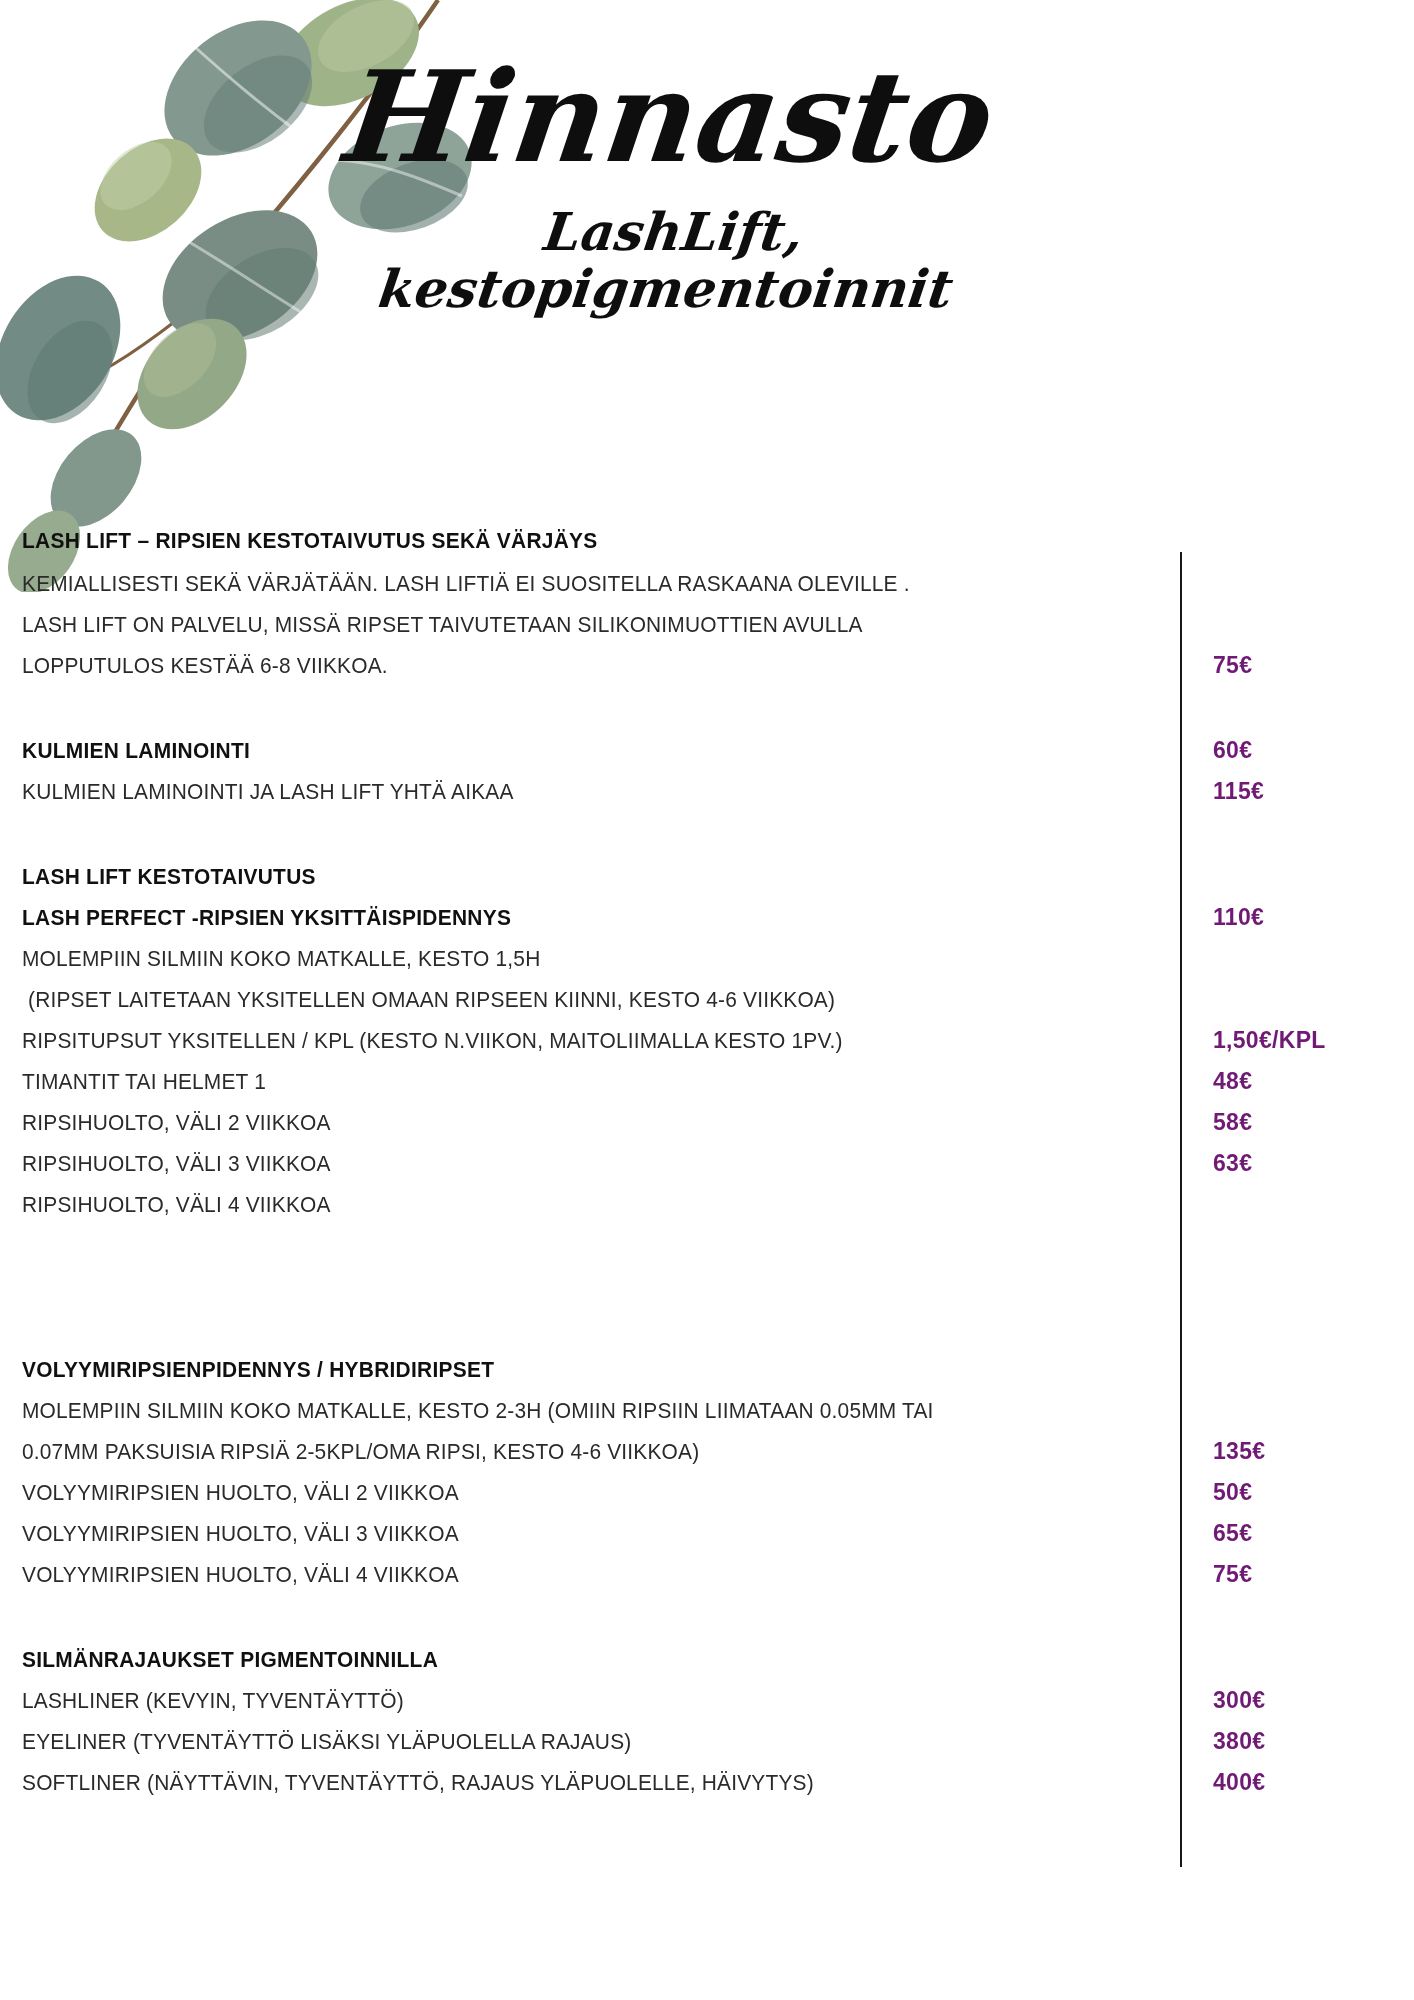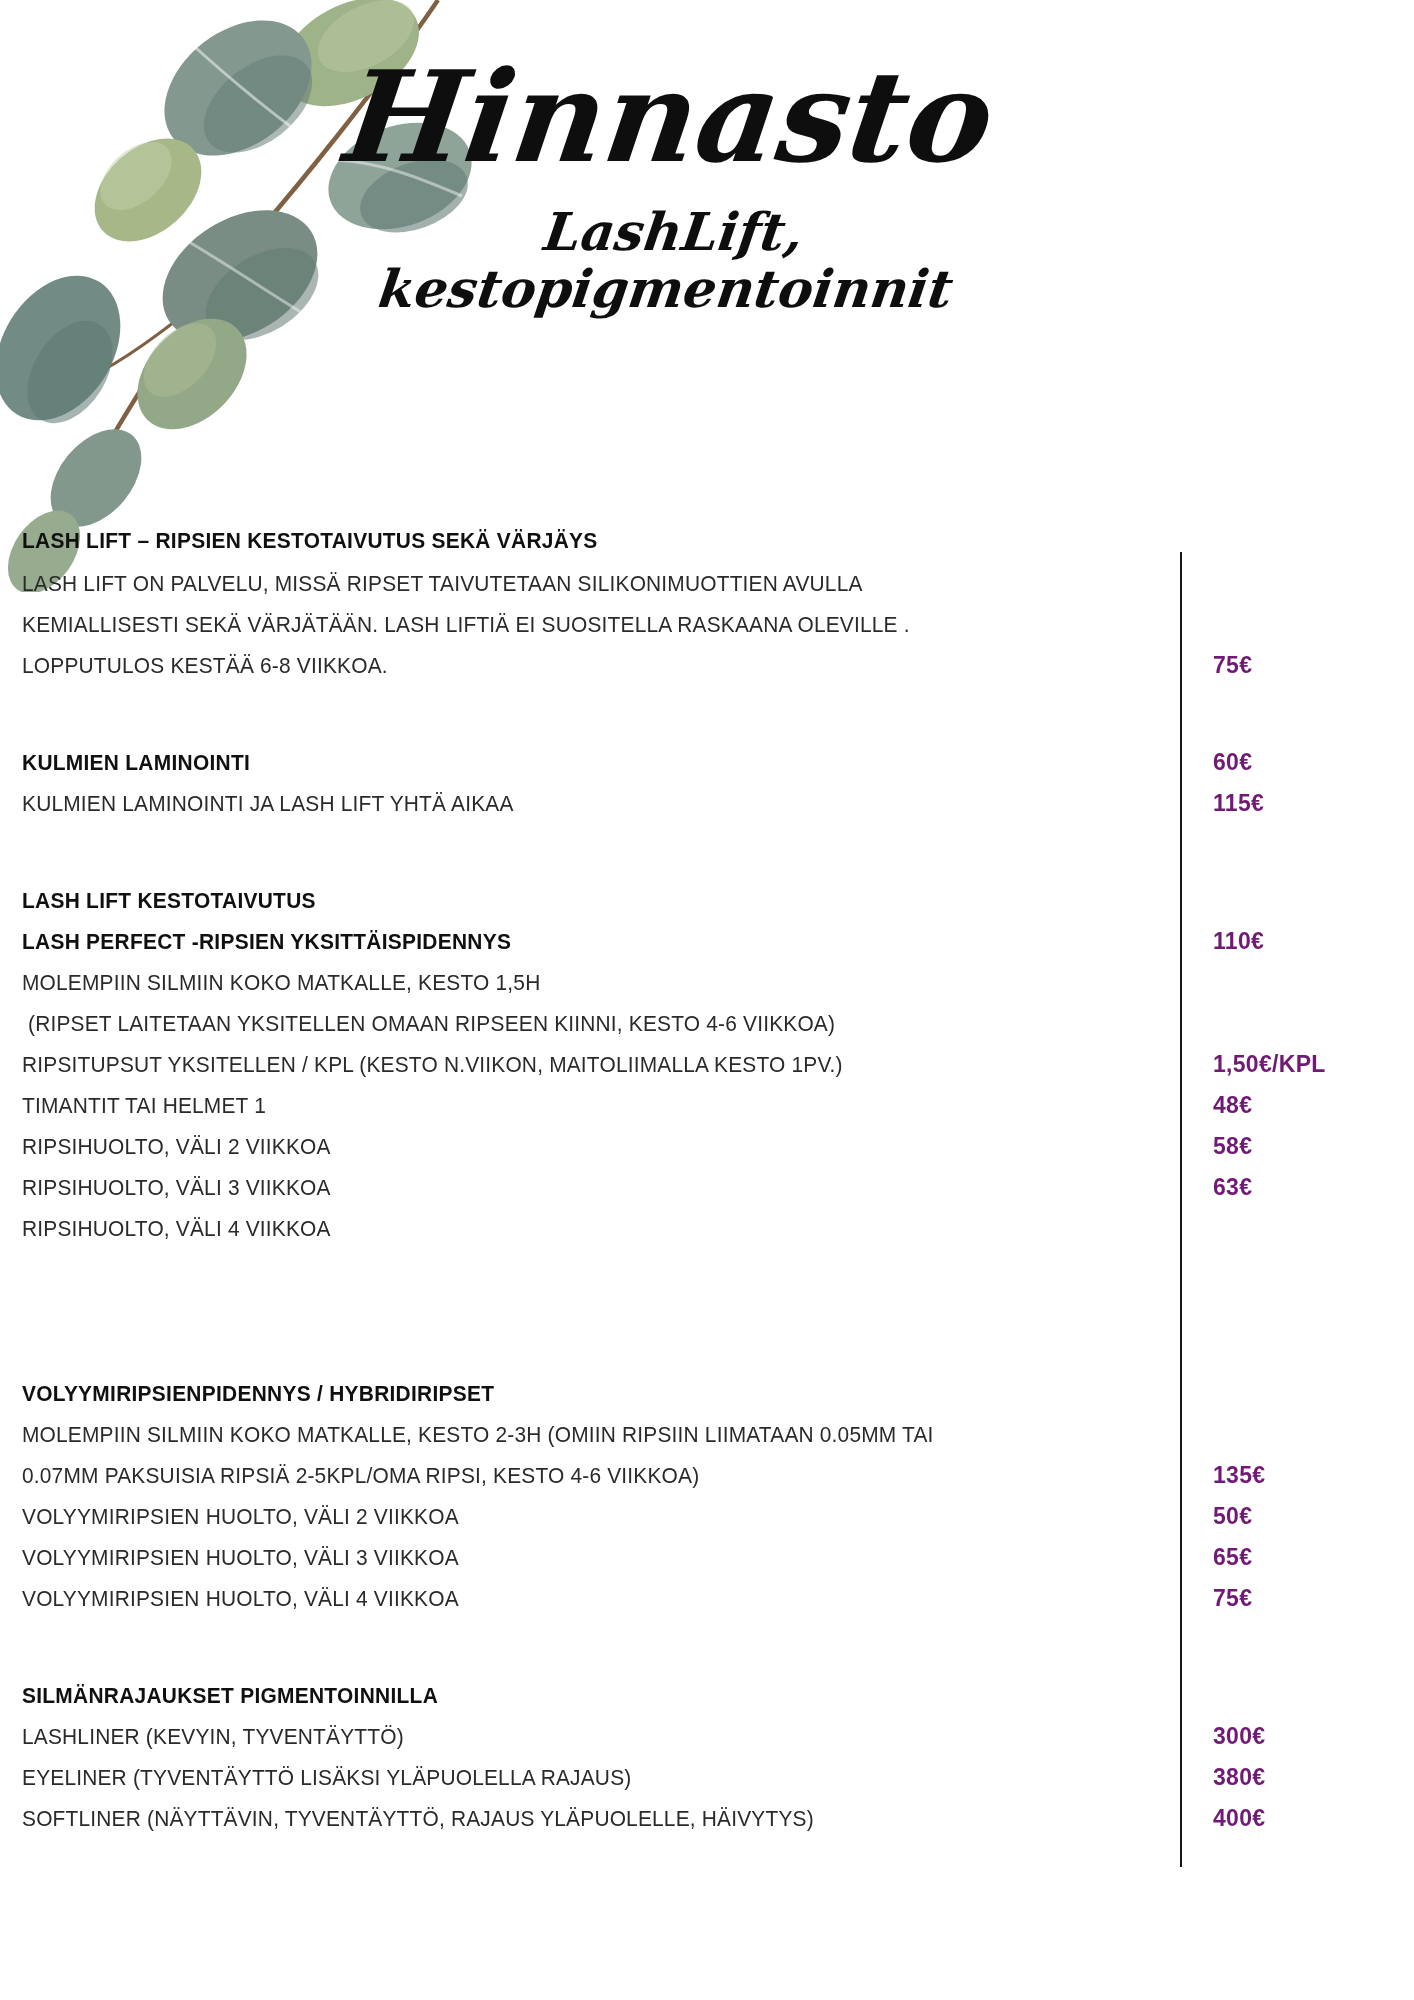--- a/index.html
+++ b/index.html
@@ -32,21 +32,21 @@
     font-size: 52px; line-height: 1.1;
     margin-top: 16px;
     transform: skewX(-8deg);
   }
 
   .price-list {
     position: absolute;
     left: 22px; top: 520px;
     width: 1380px;
   }
-  .section + .section { margin-top: 56px; }
+  .section + .section { margin-top: 44px; }
   .row { position: relative; height: 41px; line-height: 41px; }
   .desc {
     display: inline-block;
     transform: scaleX(0.95);
     transform-origin: left center;
     white-space: pre;
     font-size: 22px;
     letter-spacing: 0.2px;
     color: #2a2a2a;
   }
@@ -110,22 +110,22 @@
 <div class="title-block">
   <div class="main-title">Hinnasto</div>
   <div class="subtitle">LashLift, kestopigmentoinnit</div>
 </div>
 
 <div class="divider"></div>
 
 <div class="price-list">
     <div class="section">
       <div class="row bold" style="margin-bottom: 2px;"><div class="desc">LASH LIFT – RIPSIEN KESTOTAIVUTUS SEKÄ VÄRJÄYS</div><div class="price"></div></div>
+      <div class="row"><div class="desc">KEMIALLISESTI SEKÄ VÄRJÄTÄÄN. LASH LIFTIÄ EI SUOSITELLA RASKAANA OLEVILLE .</div><div class="price"></div></div>
       <div class="row"><div class="desc">LASH LIFT ON PALVELU, MISSÄ RIPSET TAIVUTETAAN SILIKONIMUOTTIEN AVULLA</div><div class="price"></div></div>
-      <div class="row"><div class="desc">KEMIALLISESTI SEKÄ VÄRJÄTÄÄN. LASH LIFTIÄ EI SUOSITELLA RASKAANA OLEVILLE .</div><div class="price"></div></div>
       <div class="row"><div class="desc">LOPPUTULOS KESTÄÄ 6-8 VIIKKOA.</div><div class="price">75€</div></div>
     </div>
     <div class="section">
       <div class="row bold"><div class="desc">KULMIEN LAMINOINTI</div><div class="price">60€</div></div>
       <div class="row"><div class="desc">KULMIEN LAMINOINTI JA LASH LIFT YHTÄ AIKAA</div><div class="price">115€</div></div>
     </div>
     <div class="section">
       <div class="row bold"><div class="desc">LASH LIFT KESTOTAIVUTUS</div><div class="price"></div></div>
       <div class="row bold"><div class="desc">LASH PERFECT -RIPSIEN YKSITTÄISPIDENNYS</div><div class="price">110€</div></div>
       <div class="row"><div class="desc">MOLEMPIIN SILMIIN KOKO MATKALLE, KESTO 1,5H</div><div class="price"></div></div>

